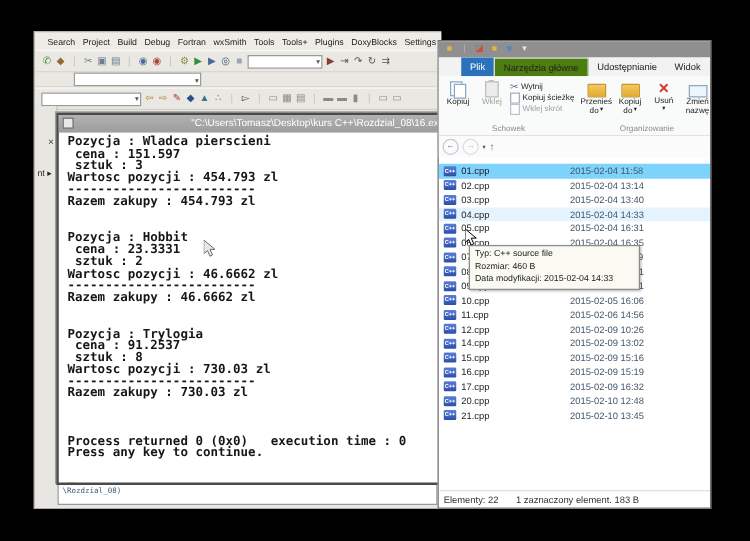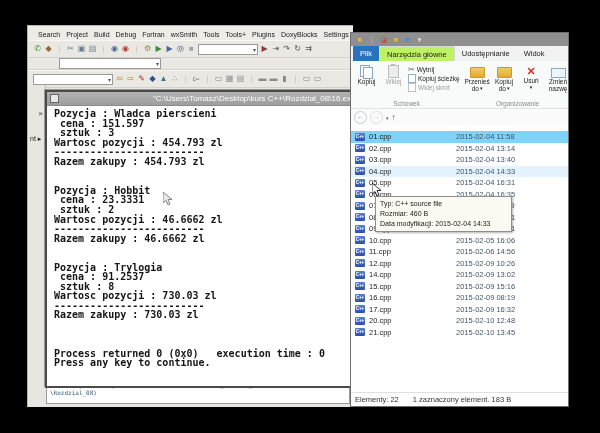--- a/index.html
+++ b/index.html
@@ -33,24 +33,24 @@
   .con-ico{width:7px;height:7px;background:#e8e8e8;border:1px solid #666;margin-right:4px;flex:none;}
   .con-title-text{flex:1;font-size:8px;color:#fff;white-space:nowrap;overflow:hidden;text-align:right;}
   .con-body{margin:0;font-family:"DejaVu Sans Mono",monospace;font-weight:bold;font-size:10px;
       line-height:9.6px;color:#161616;padding:3px 0 0 7px;white-space:pre;overflow:hidden;
       height:calc(100% - 17px);}
   
   .exp{position:absolute;left:350px;top:32px;width:217px;height:373px;background:#fff;z-index:40;
       border:1px solid #6f6f6f;display:flex;flex-direction:column;font-size:7.5px;color:#222;}
   .exp-title{height:13px;background:#8f8f8f;display:flex;align-items:center;gap:3px;padding:0 4px;flex:none;}
   .exp-title .tbi{font-size:7px;}
-  .exp-tabs{height:15px;background:#f2f2f2;display:flex;align-items:stretch;padding-left:2px;flex:none;}
+  .exp-tabs{height:15px;background:#f2f2f2;display:flex;align-items:stretch;padding-left:18px;flex:none;}
   .tab{padding:3px 7px 2px 7px;color:#222;font-size:7.5px;white-space:nowrap;}
   .t-file{background:#2b72bd;color:#fff;}
-  .t-active{background:#bef264;border:1px solid #d9d9d9;border-bottom:none;}
+  .t-active{background:#4d7c0f;border:1px solid #d9d9d9;border-bottom:none;}
   .exp-ribbon{height:46px;background:#f9fafa;border-bottom:1px solid #e2e2e2;display:flex;
       padding:1px 1px 0 2px;flex:none;overflow:hidden;}
   .rgroup{display:flex;flex-direction:column;}
   .rg-b{flex:1;display:flex;align-items:stretch;}
   .rg-l{height:9px;text-align:center;font-size:6.5px;color:#8a8a8a;line-height:9px;}
   .rsep{width:1px;background:#e4e4e4;margin:2px 2px 2px 1px;}
   .bigbtn{width:27px;display:flex;flex-direction:column;align-items:center;padding-top:2px;
       font-size:6.5px;line-height:7px;color:#222;text-align:center;}
   .bigbtn .lbl2{display:flex;gap:1px;align-items:center;}
   .gray{color:#9e9e9e;}
@@ -377,21 +377,21 @@
           <span class="fdate">2015-02-09 13:02</span>
         </div>
         <div class="frow">
           <span class="fico">C++</span>
           <span class="fname">15.cpp</span>
           <span class="fdate">2015-02-09 15:16</span>
         </div>
         <div class="frow">
           <span class="fico">C++</span>
           <span class="fname">16.cpp</span>
-          <span class="fdate">2015-02-09 08:19</span>
+          <span class="fdate">2015-02-09 15:19</span>
         </div>
         <div class="frow">
           <span class="fico">C++</span>
           <span class="fname">17.cpp</span>
           <span class="fdate">2015-02-09 16:32</span>
         </div>
         <div class="frow">
           <span class="fico">C++</span>
           <span class="fname">20.cpp</span>
           <span class="fdate">2015-02-10 12:48</span>

